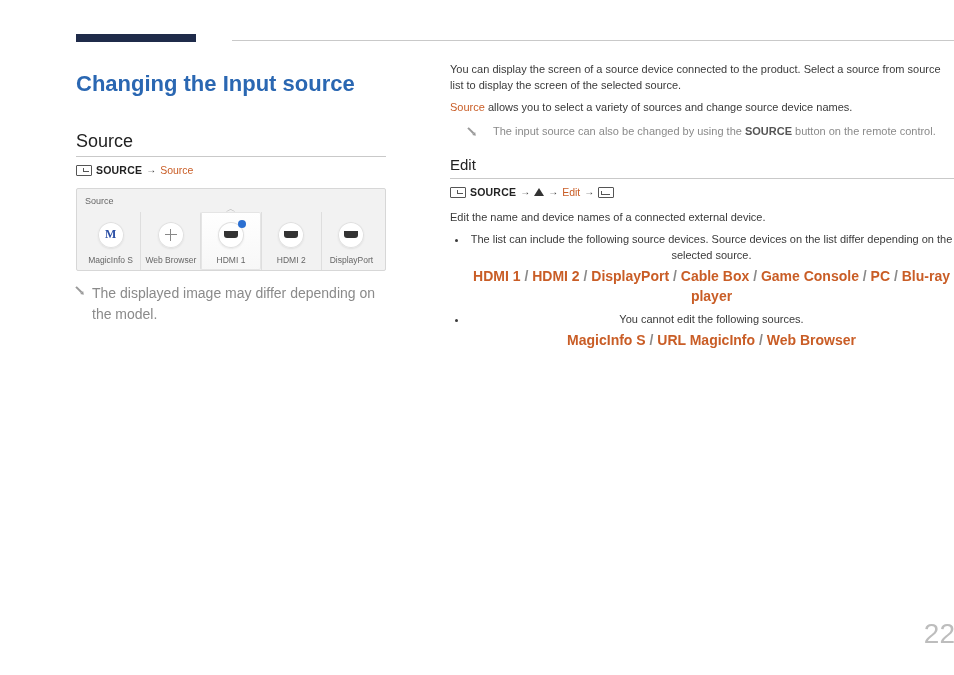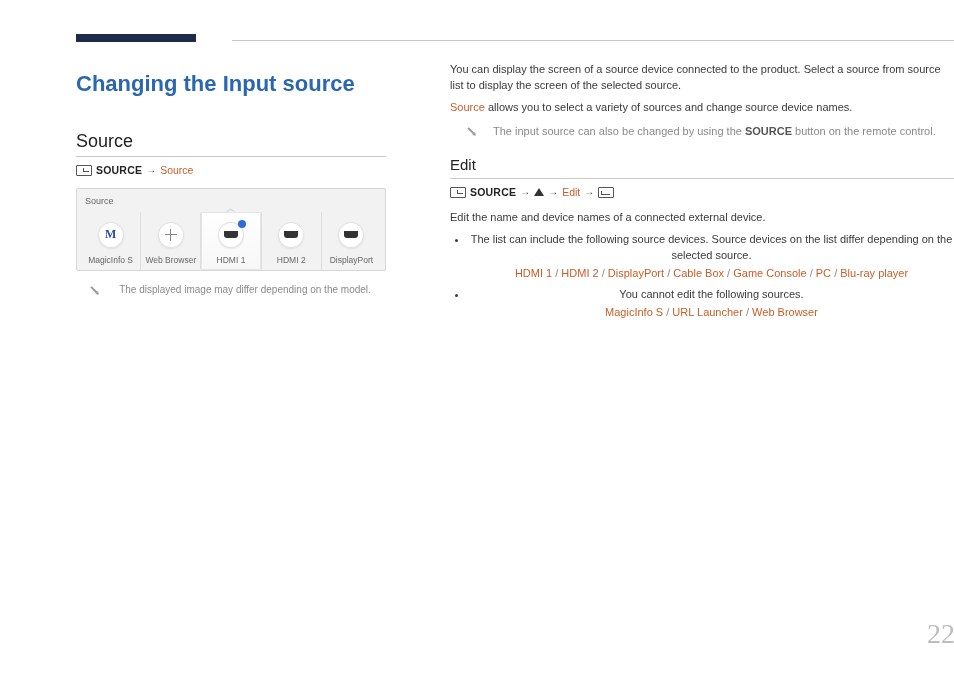--- a/index.html
+++ b/index.html
@@ -173,22 +173,22 @@
   .mi-grid::before, .mi-grid::after {
     content:""; position:absolute; background:#888;
   }
   .mi-grid::before { left:5px; top:0; width:1px; height:12px; }
   .mi-grid::after  { top:5px; left:0; height:1px; width:12px; }
   .mi-hdmi {
     width: 14px; height: 7px; background:#333; border-radius: 0 0 3px 3px;
   }
   .pencil-note {
     display: flex;
-    gap: 18px;
-    font-size: 10px;
+    gap: 6px;
+    font-size: 14px;
     color: #8a8a8a;
     margin-top: 12px;
     align-items: flex-start;
     justify-content: center;
   }
   .pencil-icon {
     width: 10px; height: 10px; flex-shrink:0; margin-top:1px;
     transform: rotate(-45deg);
     position:relative;
   }
@@ -229,32 +229,32 @@
     text-align: center;
   }
   ul.bul > li {
     font-size: 11px;
     color: #3a3a3a;
     margin-bottom: 6px;
     list-style: disc;
   }
   .orange-list {
     color: #c95d26;
-    font-size: 11px;
+    font-size: 14px;
     margin-top: 2px;
+    font-weight: bold;
   }
   .orange-list .sep { color: #8a8a8a; }
   .page-number {
     position: absolute;
     right: 46px;
     bottom: 20px;
     font-size: 28px;
     color: #bdbdbd;
     font-weight: 300;
-    font-family: Liberation Serif, serif;
   }
 </style>
 </head>
 <body>
 
 <div class="page">
 
   <div class="header-rule-wrap">
     <div class="header-mark"></div>
     <div class="header-line"></div>
@@ -348,21 +348,21 @@
 
       <p class="para">Edit the name and device names of a connected external device.</p>
 
       <ul class="bul">
         <li>
           <span>The list can include the following source devices. Source devices on the list differ depending on the selected source.</span>
           <div class="orange-list"><span>HDMI 1</span> <span class="sep">/</span> <span>HDMI 2</span> <span class="sep">/</span> <span>DisplayPort</span> <span class="sep">/</span> <span>Cable Box</span> <span class="sep">/</span> <span>Game Console</span> <span class="sep">/</span> <span>PC</span> <span class="sep">/</span> <span>Blu-ray player</span></div>
         </li>
         <li>
           <span>You cannot edit the following sources.</span>
-          <div class="orange-list"><span>MagicInfo S</span> <span class="sep">/</span> <span>URL Launcher</span> <span class="sep">/</span> <span>Web Browser</span></div>
+          <div class="orange-list"><span>MagicInfo S</span> <span class="sep">/</span> <span>URL MagicInfo</span> <span class="sep">/</span> <span>Web Browser</span></div>
         </li>
       </ul>
 
     </div>
   </div>
 
   <div class="page-number">22</div>
 </div>
 
 </body></html>

